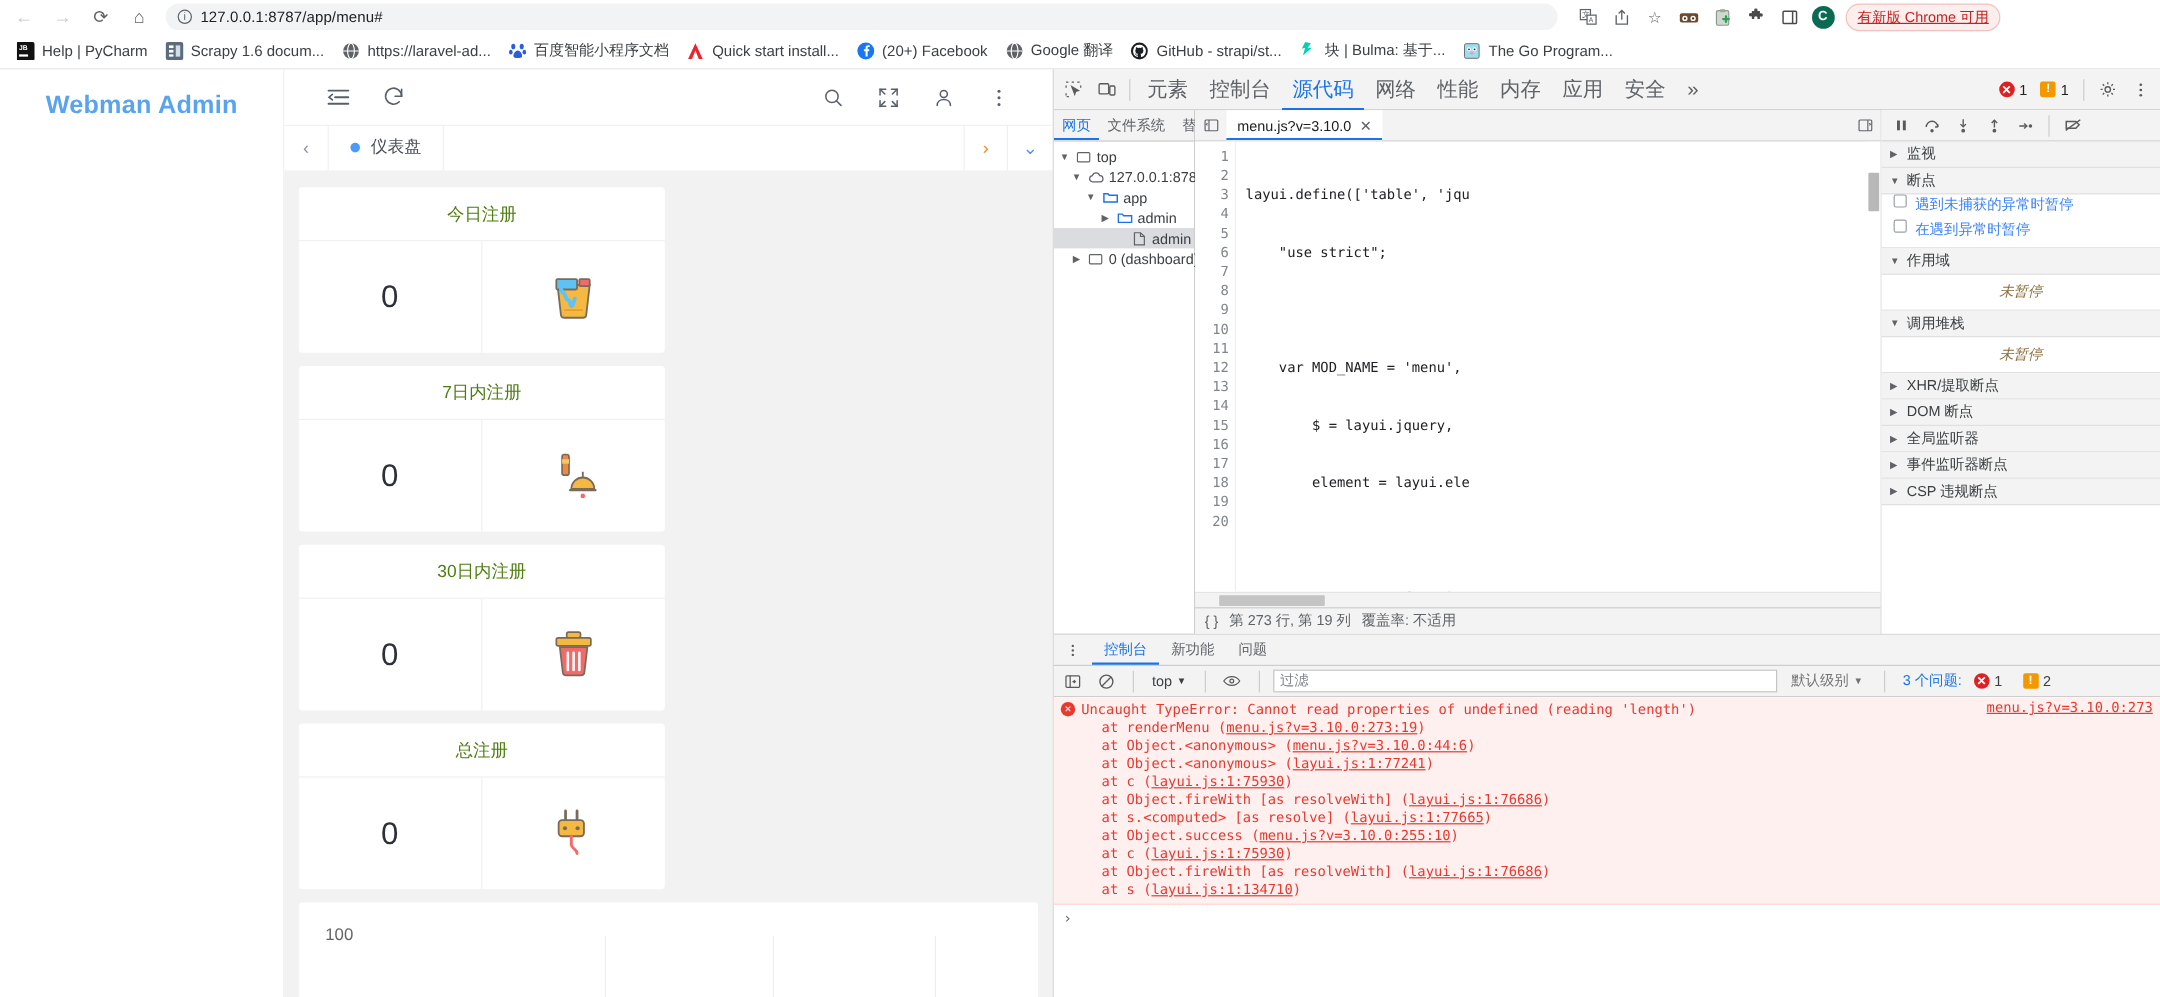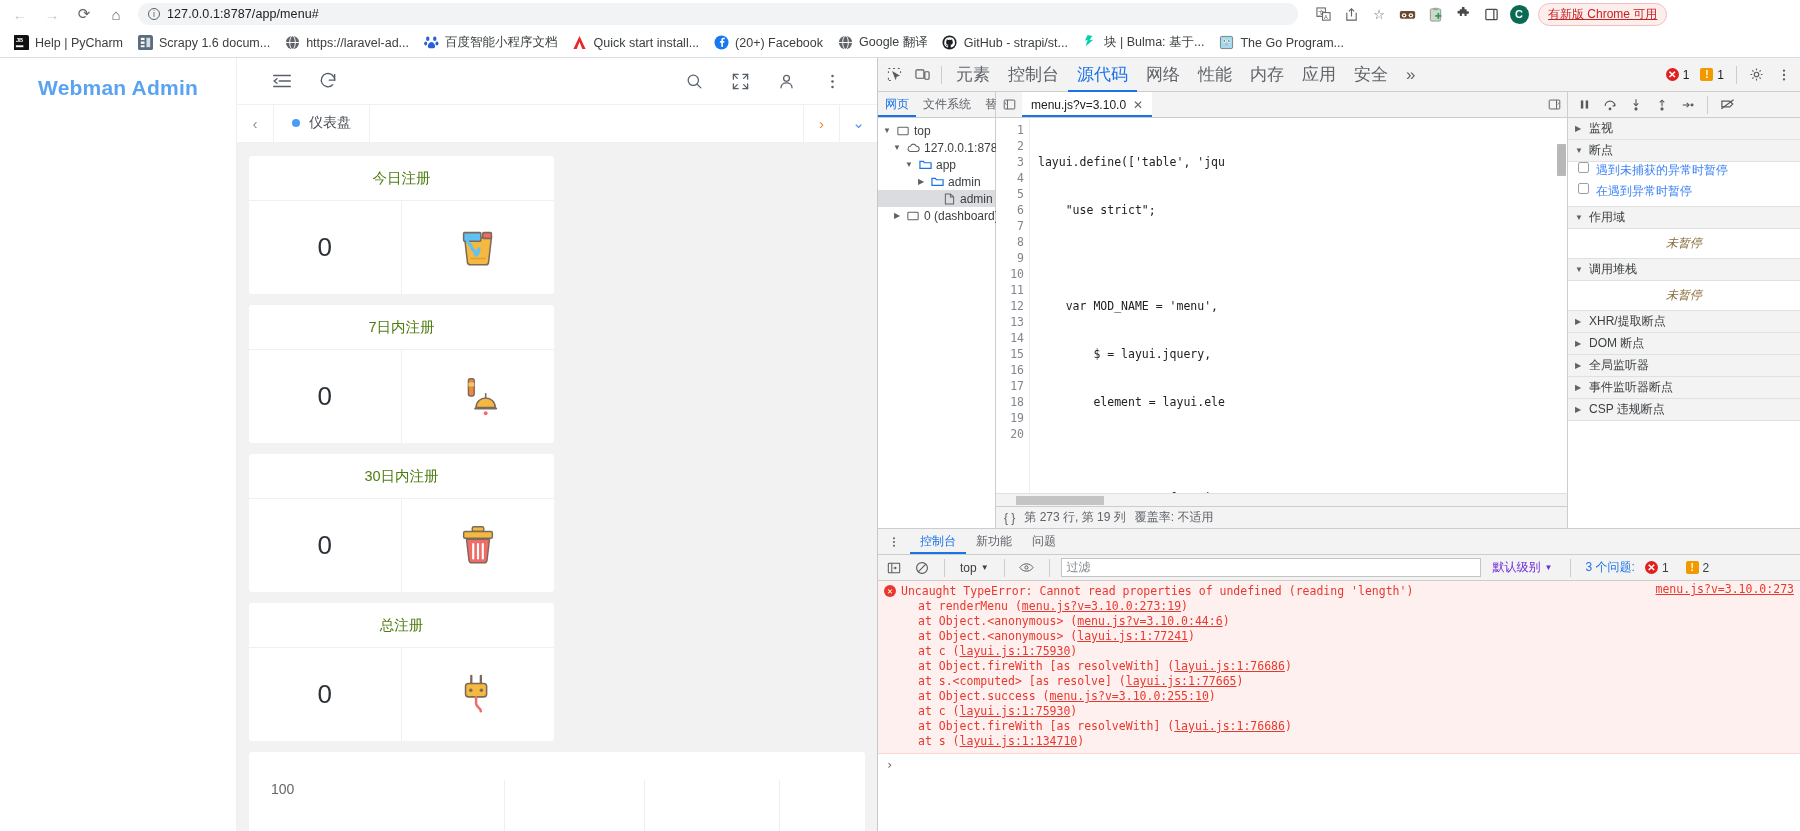--- a/index.html
+++ b/index.html
@@ -167,21 +167,21 @@
                   border-bottom:1px solid #cdcdcd; }
   .ct { padding:0 10px; display:flex; align-items:center; font-size:12px; color:#5f6368; }
   .ct.active { color:#1a73e8; box-shadow: inset 0 -2px 0 #1a73e8; }
   .console-bar { height:26px; flex:0 0 26px; display:flex; align-items:center; gap:6px;
                  padding:0 5px; background:#f3f3f3; border-bottom:1px solid #cdcdcd; }
   .cb-ic { width:22px;height:20px;display:flex;align-items:center;justify-content:center;color:#5a5a5a;}
   .ctx-sel { display:flex; align-items:center; gap:4px; font-size:12px; color:#3c4043; padding:0 4px;}
   .filter-input { flex:1 1 auto; height:19px; border:1px solid #c4c4c4; background:#fff;
                   font-size:12px; color:#80868b; padding:0 5px; display:flex; align-items:center;
                   max-width:420px;}
-  .lvl-sel { display:flex; align-items:center; gap:4px; font-size:12px; color:#6d28d9; padding:0 6px;}
+  .lvl-sel { display:flex; align-items:center; gap:4px; font-size:12px; color:#737373; padding:0 6px;}
   .issues-link { display:flex; align-items:center; gap:6px; font-size:12px; color:#1a73e8; padding:0 4px; }
   .console-body { flex:1 1 auto; overflow:hidden; background:#fff; }
   .err-block { background:#fff0f0; border-bottom:1px solid #ffd6d6; padding:3px 0 4px 0;
                font-family:"DejaVu Sans Mono", monospace; font-size:11.5px; line-height:15px;
                color:#e8392e; position:relative; }
   .err-head { display:flex; align-items:flex-start; gap:5px; padding:0 6px; }
   .err-ic { width:12px;height:12px;border-radius:50%;background:#e8392e;color:#fff;font-size:9px;
             display:flex;align-items:center;justify-content:center;flex:0 0 12px;margin-top:1px;}
   .err-src { position:absolute; right:6px; top:1px; color:#e8392e; text-decoration:underline; }
   .stk { padding-left:40px; }
@@ -487,21 +487,21 @@
                       <path d="M22 27v7c0 4 5 4 5 8" fill="none" stroke="#f26b6b" stroke-width="2.6" stroke-linecap="round"></path>
                       <circle cx="16.5" cy="20" r="1.8" fill="#7a6a5a"></circle>
                       <circle cx="27.5" cy="20" r="1.8" fill="#7a6a5a"></circle>
                     </svg>
                 </div>
               </div>
             </div>
           </div>
 
           <div class="chart-box">
-            <div class="ytick" style="top:29px;">100</div>
+            <div class="ytick" style="top:18px;">100</div>
 
             <div class="vgrid" style="left:255px;"></div>
             <div class="vgrid" style="left:395px;"></div>
             <div class="vgrid" style="left:530px;"></div>
           </div>
         </div>
       </div>
     </div>
 
     <div class="devtools">

